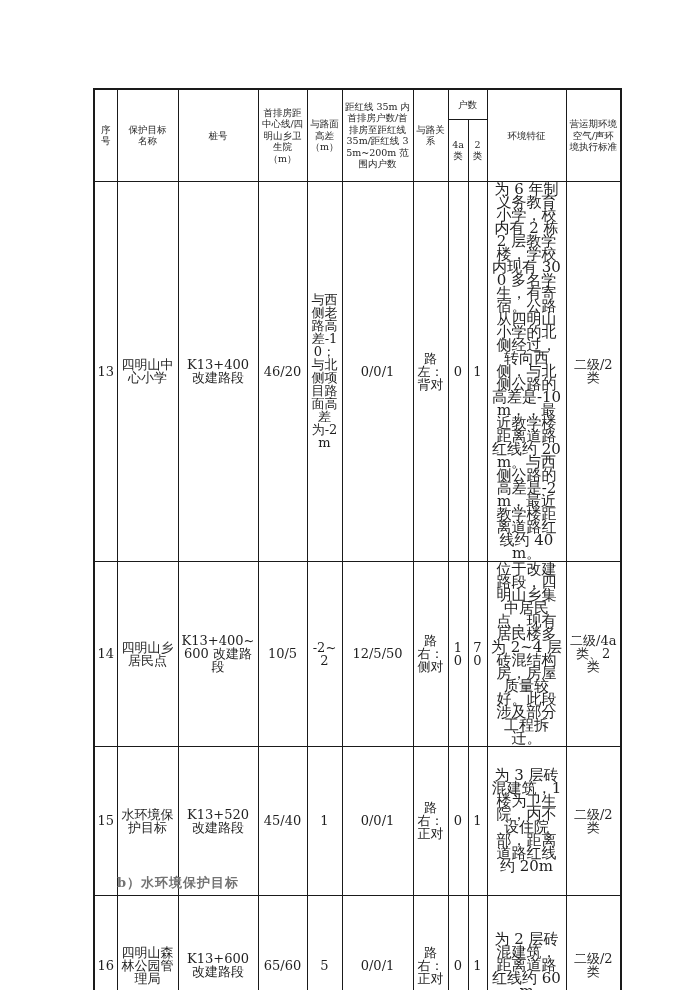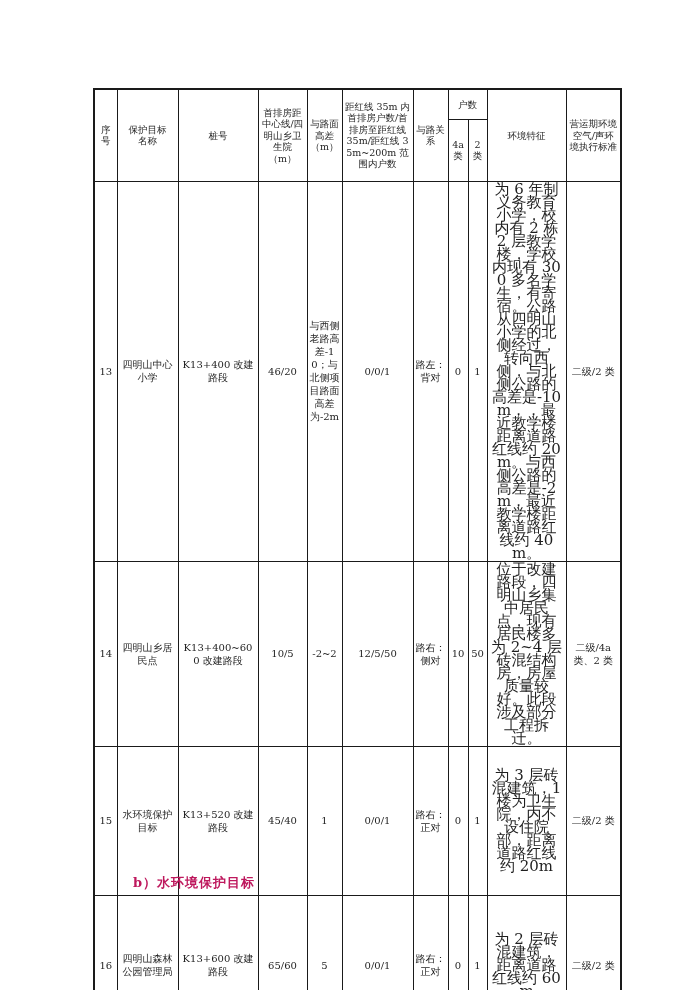--- a/index.html
+++ b/index.html
@@ -15,21 +15,21 @@
   .table-wrap { position:absolute; left:93px; top:88px; }
   table {
     width:527px;
     table-layout:fixed;
     border-collapse:collapse;
     border:2px solid #1a1a1a;
   }
   th, td {
     border:1px solid #1a1a1a;
     font-weight:normal;
-    font-size:10px;
+    font-size:13px;
     line-height:13px;
     text-align:center;
     vertical-align:middle;
     padding:1px 2px;
     word-break:break-all;
     overflow:hidden;
   }
   thead th { line-height:11.5px; font-size:9.5px; }
   tr.h-top { height:30px; }
   tr.h-sub { height:62px; }
@@ -38,22 +38,21 @@
   tr.r13 { height:245px; }
   tr.r14 { height:138px; }
   tr.r15 { height:149px; }
   tr.r16 { height:141px; }
   .section-heading {
     position:absolute;
     left:117px; top:874px;
     font-size:13px;
     font-weight:bold;
     letter-spacing:1px;
-    color:#be185d;
-    margin-left:16px;
+    color:#737373;
   }
 </style>
 </head>
 <body>
 
 <div class="page">
 
   <div class="table-wrap">
     <table>
       <colgroup>
@@ -103,21 +102,21 @@
         </tr>
         <tr class="r14">
           <td>14</td>
           <td>四明山乡居民点</td>
           <td>K13+400~600 改建路段</td>
           <td>10/5</td>
           <td>-2~2</td>
           <td>12/5/50</td>
           <td>路右：侧对</td>
           <td>10</td>
-          <td>50</td>
+          <td>70</td>
           <td class="env">位于改建路段，四明山乡集中居民点，现有居民楼多为 2~4 层砖混结构房，房屋质量较好。此段涉及部分工程拆迁。</td>
           <td>二级/4a 类、2 类</td>
         </tr>
         <tr class="r15">
           <td>15</td>
           <td>水环境保护目标</td>
           <td>K13+520 改建路段</td>
           <td>45/40</td>
           <td>1</td>
           <td>0/0/1</td>

